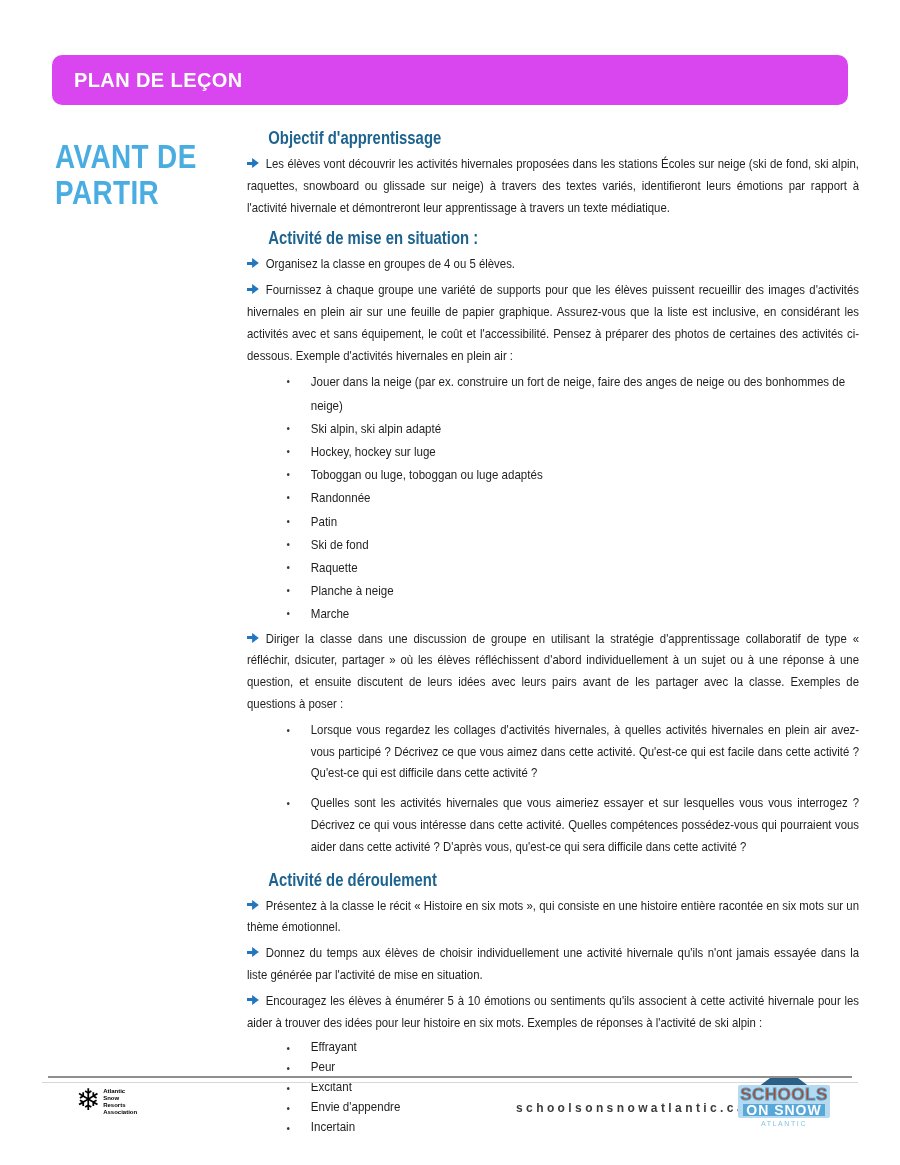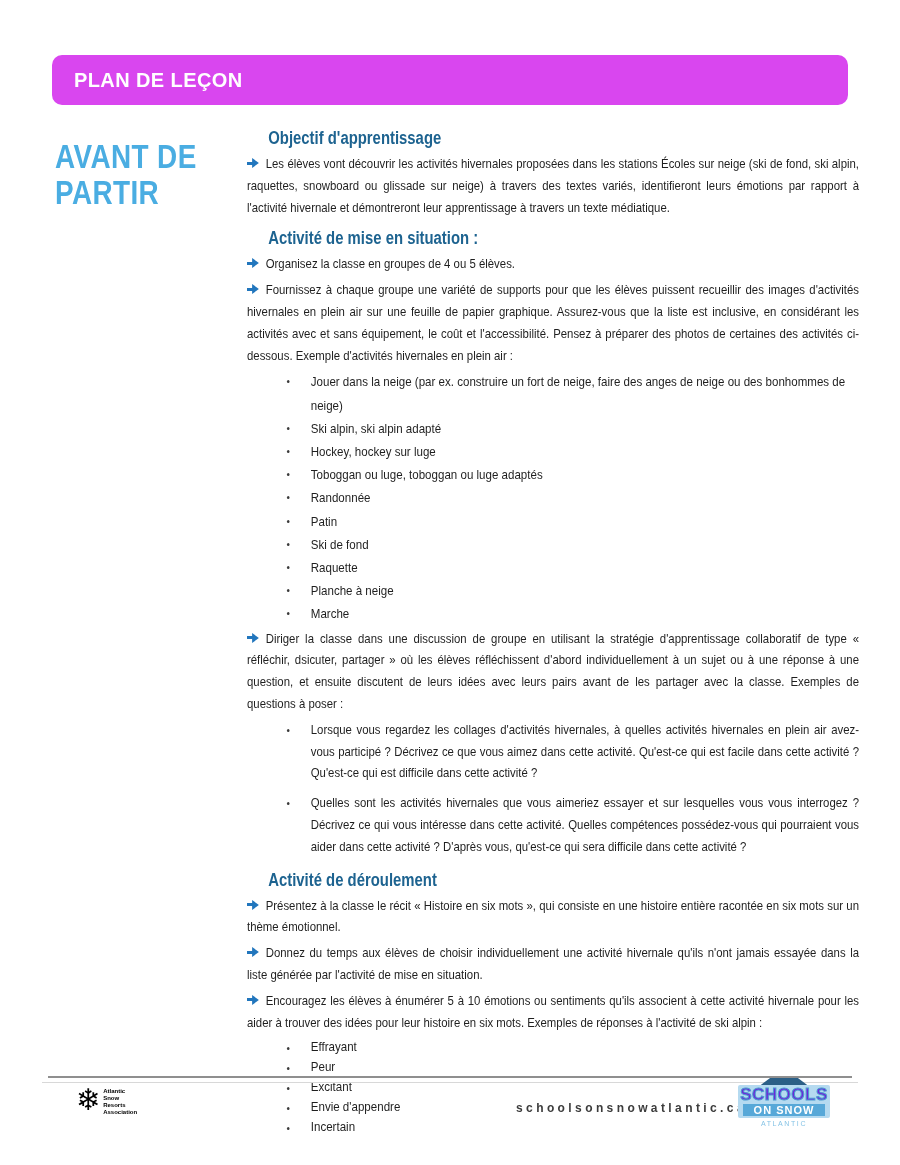--- a/index.html
+++ b/index.html
@@ -69,26 +69,26 @@
   .asra-text span { display:block; }
   .site-url {
     position:absolute; left:516px; top:25px;
     font-size:12px; font-weight:bold; letter-spacing:3.4px; color:#3c3c3c;
   }
   .sos { position:absolute; left:738px; top:2px; width:92px; text-align:center; }
   .sos-roof { width:58px; height:7px; margin:0 auto; background:#2b5f86;
     clip-path:polygon(10% 100%, 26% 0, 74% 0, 90% 100%); position:relative; }
   .sos-main { background:#b5daf0; border-radius:2px; padding:1px 0 2px; }
   .sos-schools {
-    font-size:17px; line-height:17px; font-weight:bold; color:#6d28d9;
+    font-size:17px; line-height:17px; font-weight:bold; color:#c2410c;
     -webkit-text-stroke:1px #4a9dcf; letter-spacing:.5px;
   }
   .sos-onsnow {
     margin:1px 5px 0; background:#57a8d8; color:#ffffff;
-    font-size:11px; line-height:12px; font-weight:bold; letter-spacing:1px;
+    font-size:14px; line-height:12px; font-weight:bold; letter-spacing:1px;
   }
   .sos-atlantic { margin-top:2px; font-size:7px; letter-spacing:1.6px; color:#85c3e6; }
 </style>
 </head>
 <body>
 
 <div class="topbar">
   <span class="topbar-title">PLAN DE LEÇON</span>
 </div>
 

